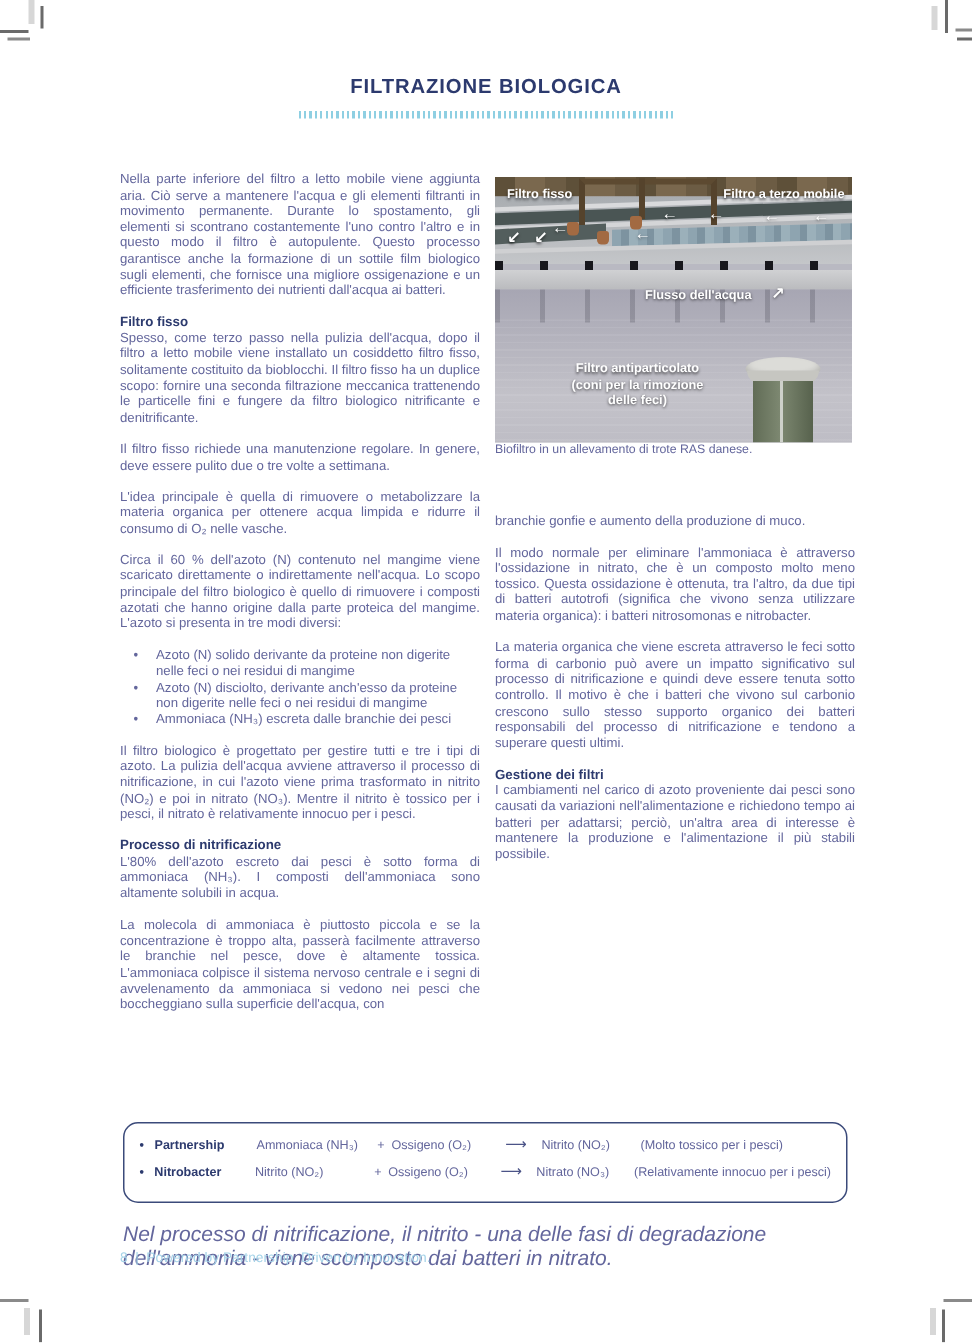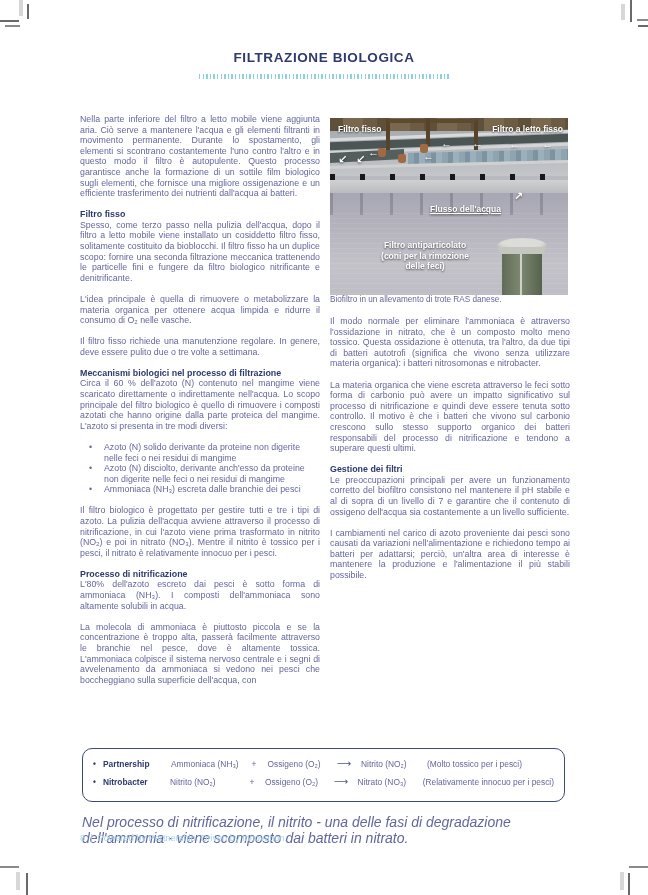--- a/index.html
+++ b/index.html
@@ -71,21 +71,21 @@
 
   
   .rbox{position:absolute;left:82px;top:748px;width:483px;height:54px;border:1.2px solid #3b4a7a;
       border-radius:10px;background:#fff;box-sizing:border-box;padding:9px 10px 0 10px;
       color:#63669c;font-size:8.4px;}
   .rrow{display:flex;align-items:baseline;white-space:nowrap;margin-bottom:7px;}
   .rrow .rb{width:10px;color:#2c3a6e;font-weight:bold;}
   .rrow .rn{width:68px;color:#2c3a6e;font-weight:bold;}
   .rrow .rr{width:76px;}
   .rrow .rp{width:14px;text-align:center;}
-  .rrow .ro{width:66px;text-align:center;}
+  .rrow .ro{width:66px;}
   .rrow .ra{width:34px;text-align:center;color:#4b5387;font-size:10px;}
   .rrow .rpr{width:66px;}
   .rrow .rnote{flex:1;}
   .rbox-caption{position:absolute;left:82px;top:814px;width:486px;font-style:italic;
       font-size:14px;color:#63669c;}
 
   
   .footer{position:absolute;left:80px;top:833px;color:#a5d3e8;font-size:9.2px;}
   .footer .sep{margin:0 5px;}
 </style>
@@ -112,23 +112,22 @@
   <div class="cm light" style="left:620px;top:872px;width:4px;height:18px;"></div>
   <div class="cm" style="left:628px;top:873px;width:1.5px;height:22px;"></div>
 
   <div class="title">FILTRAZIONE BIOLOGICA</div>
   <div class="title-rule"></div>
 
   <div class="col col-left">
     <p>Nella parte inferiore del filtro a letto mobile viene aggiunta aria. Ciò serve a mantenere l'acqua e gli elementi filtranti in movimento permanente. Durante lo spostamento, gli elementi si scontrano costantemente l'uno contro l'altro e in questo modo il filtro è autopulente. Questo processo garantisce anche la formazione di un sottile film biologico sugli elementi, che fornisce una migliore ossigenazione e un efficiente trasferimento dei nutrienti dall'acqua ai batteri.</p>
     <h3>Filtro fisso</h3>
     <p>Spesso, come terzo passo nella pulizia dell'acqua, dopo il filtro a letto mobile viene installato un cosiddetto filtro fisso, solitamente costituito da bioblocchi. Il filtro fisso ha un duplice scopo: fornire una seconda filtrazione meccanica trattenendo le particelle fini e fungere da filtro biologico nitrificante e denitrificante.</p>
+    <p>Il filtro fisso richiede una manutenzione regolare. In genere, deve essere pulito due o tre volte a settimana.</p>
     <p>L'idea principale è quella di rimuovere o metabolizzare la materia organica per ottenere acqua limpida e ridurre il consumo di O₂ nelle vasche.</p>
-    <p>Il filtro fisso richiede una manutenzione regolare. In genere, deve essere pulito due o tre volte a settimana.</p>
-    <h3>Meccanismi biologici nel processo di filtrazione</h3>
     <p>Circa il 60 % dell'azoto (N) contenuto nel mangime viene scaricato direttamente o indirettamente nell'acqua. Lo scopo principale del filtro biologico è quello di rimuovere i composti azotati che hanno origine dalla parte proteica del mangime. L'azoto si presenta in tre modi diversi:</p>
     <ul class="blist">
       <li><span class="bm">•</span><span>Azoto (N) solido derivante da proteine non digerite nelle feci o nei residui di mangime</span></li>
       <li><span class="bm">•</span><span>Azoto (N) disciolto, derivante anch'esso da proteine non digerite nelle feci o nei residui di mangime</span></li>
       <li><span class="bm">•</span><span>Ammoniaca (NH₃) escreta dalle branchie dei pesci</span></li>
     </ul>
     <p>Il filtro biologico è progettato per gestire tutti e tre i tipi di azoto. La pulizia dell'acqua avviene attraverso il processo di nitrificazione, in cui l'azoto viene prima trasformato in nitrito (NO₂) e poi in nitrato (NO₃). Mentre il nitrito è tossico per i pesci, il nitrato è relativamente innocuo per i pesci.</p>
     <h3>Processo di nitrificazione</h3>
     <p>L'80% dell'azoto escreto dai pesci è sotto forma di ammoniaca (NH₃). I composti dell'ammoniaca sono altamente solubili in acqua.</p>
     <p>La molecola di ammoniaca è piuttosto piccola e se la concentrazione è troppo alta, passerà facilmente attraverso le branchie nel pesce, dove è altamente tossica. L'ammoniaca colpisce il sistema nervoso centrale e i segni di avvelenamento da ammoniaca si vedono nei pesci che boccheggiano sulla superficie dell'acqua, con</p>
@@ -166,35 +165,35 @@
       <span class="arr" style="left:26px;top:36px;">↙</span>
       <span class="arr" style="left:38px;top:29px;">←</span>
       <span class="arr" style="left:93px;top:33px;">←</span>
       <span class="arr" style="left:111px;top:20px;">←</span>
       <span class="arr" style="left:142px;top:20px;">←</span>
       <span class="arr" style="left:179px;top:21px;">←</span>
       <span class="arr" style="left:212px;top:21px;">←</span>
       <span class="arr" style="left:184px;top:73px;">↗</span>
 
       <span class="lbl" style="left:8px;top:6px;">Filtro fisso</span>
-      <span class="lbl" style="right:5px;top:6px;">Filtro a letto fisso</span>
-      <span class="lbl" style="left:100px;top:86px;text-decoration:underline;">Flusso dell'acqua</span>
+      <span class="lbl" style="right:5px;top:6px;">Filtro a terzo mobile</span>
+      <span class="lbl" style="left:100px;top:73px;">Flusso dell'acqua</span>
       <div class="lbl" style="left:25px;top:122px;width:140px;text-align:center;">
         <div>Filtro antiparticolato</div>
         <div>(coni per la rimozione</div>
         <div>delle feci)</div>
       </div>
     </div>
 
     <p class="photo-caption">Biofiltro in un allevamento di trote RAS danese.</p>
 
+    <p class="rc-first">branchie gonfie e aumento della produzione di muco.</p>
     <p>Il modo normale per eliminare l'ammoniaca è attraverso l'ossidazione in nitrato, che è un composto molto meno tossico. Questa ossidazione è ottenuta, tra l'altro, da due tipi di batteri autotrofi (significa che vivono senza utilizzare materia organica): i batteri nitrosomonas e nitrobacter.</p>
     <p>La materia organica che viene escreta attraverso le feci sotto forma di carbonio può avere un impatto significativo sul processo di nitrificazione e quindi deve essere tenuta sotto controllo. Il motivo è che i batteri che vivono sul carbonio crescono sullo stesso supporto organico dei batteri responsabili del processo di nitrificazione e tendono a superare questi ultimi.</p>
     <h3>Gestione dei filtri</h3>
-    <p>Le preoccupazioni principali per avere un funzionamento corretto del biofiltro consistono nel mantenere il pH stabile e al di sopra di un livello di 7 e garantire che il contenuto di ossigeno dell'acqua sia costantemente a un livello sufficiente.</p>
     <p>I cambiamenti nel carico di azoto proveniente dai pesci sono causati da variazioni nell'alimentazione e richiedono tempo ai batteri per adattarsi; perciò, un'altra area di interesse è mantenere la produzione e l'alimentazione il più stabili possibile.</p>
   </div>
 
   <div class="rbox">
     <div class="rrow">
       <span class="rb">•</span>
       <span class="rn">Partnership</span>
       <span class="rr">Ammoniaca (NH₃)</span>
       <span class="rp">+</span>
       <span class="ro">Ossigeno (O₂)</span>

